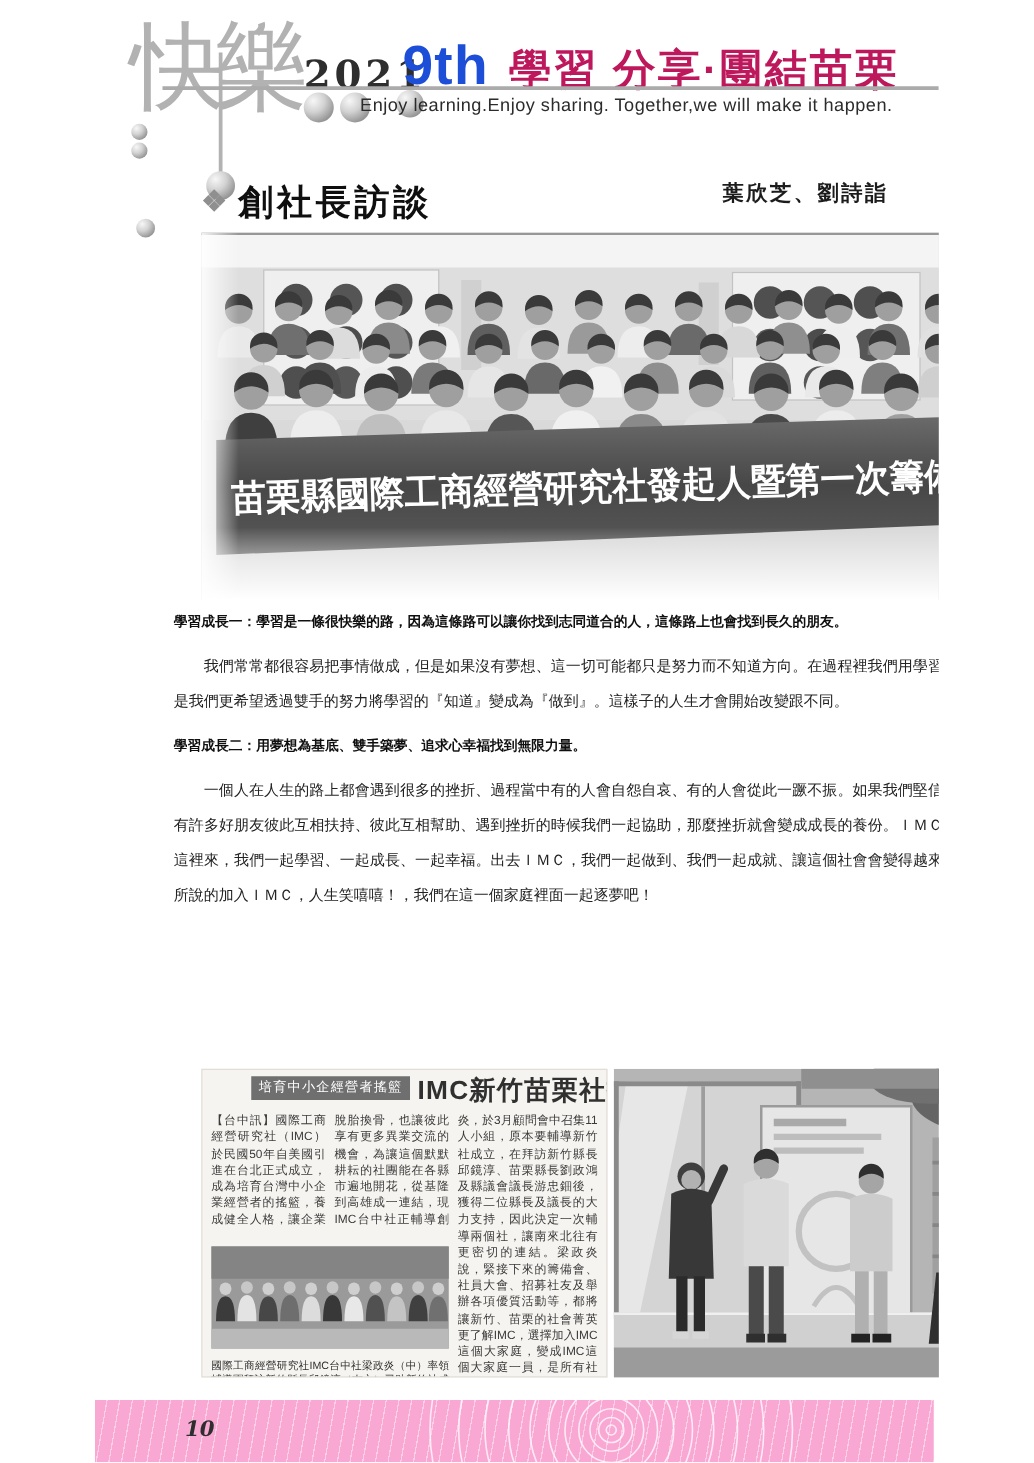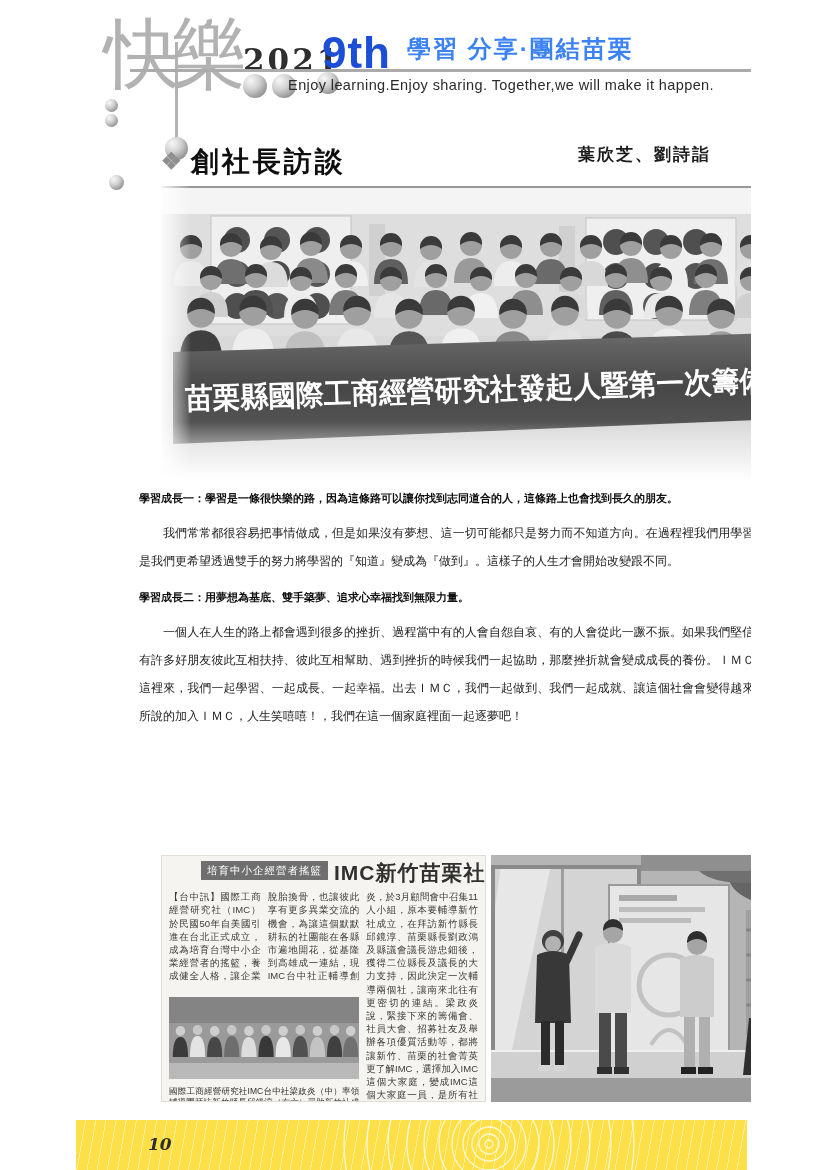--- a/index.html
+++ b/index.html
@@ -5,21 +5,21 @@
   html,body{margin:0;padding:0;background:#ffffff;}
   body{font-family:"Liberation Sans", sans-serif;}
   .page{position:relative;width:675px;height:1170px;margin:0 auto;background:#fff;overflow:hidden;}
 
   
   .logo{position:absolute;left:28px;top:16px;font-size:76px;font-weight:400;color:#b2b2b2;letter-spacing:-8px;line-height:1;}
   .stem{position:absolute;left:99px;top:42px;width:3px;height:106px;background:#b2b2b2;}
   .ball{position:absolute;border-radius:50%;background:radial-gradient(circle at 32% 28%, #f7f7f7 0%, #d2d2d2 38%, #6d6d6d 100%);}
   .year{position:absolute;left:167px;top:42px;font-family:"DejaVu Serif", serif;font-weight:700;font-size:31px;color:#2e2e2e;letter-spacing:3px;}
   .edition{position:absolute;left:246px;top:28px;font-size:44px;font-weight:800;color:#1d4ed8;letter-spacing:1px;}
-  .cn-title{position:absolute;left:331px;top:33px;font-size:24px;font-weight:700;color:#3b82f6;letter-spacing:2px;white-space:nowrap;}
+  .cn-title{position:absolute;left:331px;top:33px;font-size:34px;font-weight:700;color:#be185d;letter-spacing:2px;white-space:nowrap;}
   .rule{position:absolute;left:54px;right:0;top:69px;height:3px;background:#ababab;}
   .tagline{position:absolute;right:37px;top:77px;font-size:14.5px;color:#2b2b2b;letter-spacing:0.4px;text-align:right;}
 
   
   .sec-row{position:absolute;left:85px;right:40px;top:143px;display:flex;justify-content:space-between;}
   .sec-title{font-size:28px;font-weight:700;color:#0f0f0f;letter-spacing:3px;}
   .diamond{color:#8f8f8f;font-size:23px;margin-right:6px;vertical-align:2px;}
   .authors{font-size:17px;font-weight:700;color:#1c1c1c;letter-spacing:2px;padding-bottom:3px;}
 
   
@@ -35,21 +35,21 @@
   .np-caption{font-size:8.5px;line-height:11px;color:#2f2f2f;margin-top:3px;text-align:justify;}
   .np-right{width:37%;font-size:9.5px;line-height:13.2px;text-align:justify;color:#3a3a3a;overflow:hidden;}
   .street-photo{position:absolute;left:415px;top:855px;width:330px;height:247px;}
 
   
   .article{position:absolute;left:63px;top:484px;width:724px;color:#1d1d1d;}
   .sec-h{font-size:11px;line-height:28px;font-weight:700;color:#0f0f0f;margin:0 0 7px;padding-left:5.15em;text-indent:-5.15em;}
   .body-p{font-size:12px;line-height:28px;margin:0 0 8px;text-indent:2em;text-align:justify;color:#222;}
 
   
-  .footer{position:absolute;left:0;right:4px;bottom:0;height:50px;background:#fde047;overflow:hidden;}
+  .footer{position:absolute;left:0;right:4px;bottom:0;height:50px;background:#f9a8d4;overflow:hidden;}
   .footer-lines{position:absolute;inset:0;background:repeating-linear-gradient(100deg, rgba(255,255,255,0) 0 9px, rgba(255,255,255,.45) 9px 10px);}
   .footer svg{position:absolute;left:0;top:0;}
   .page-num{position:absolute;left:72px;top:14px;font-family:"DejaVu Serif", serif;font-style:italic;font-weight:700;font-size:17px;color:#2e2e2e;}
 </style>
 </head>
 <body>
 
 <div class="page">
 
   <div>

